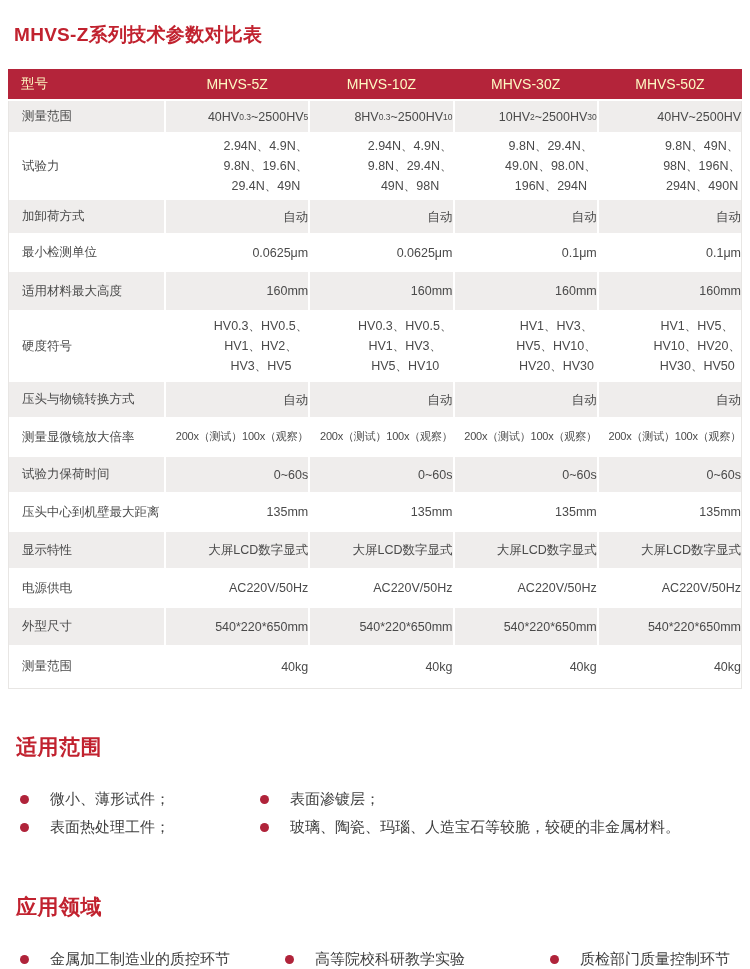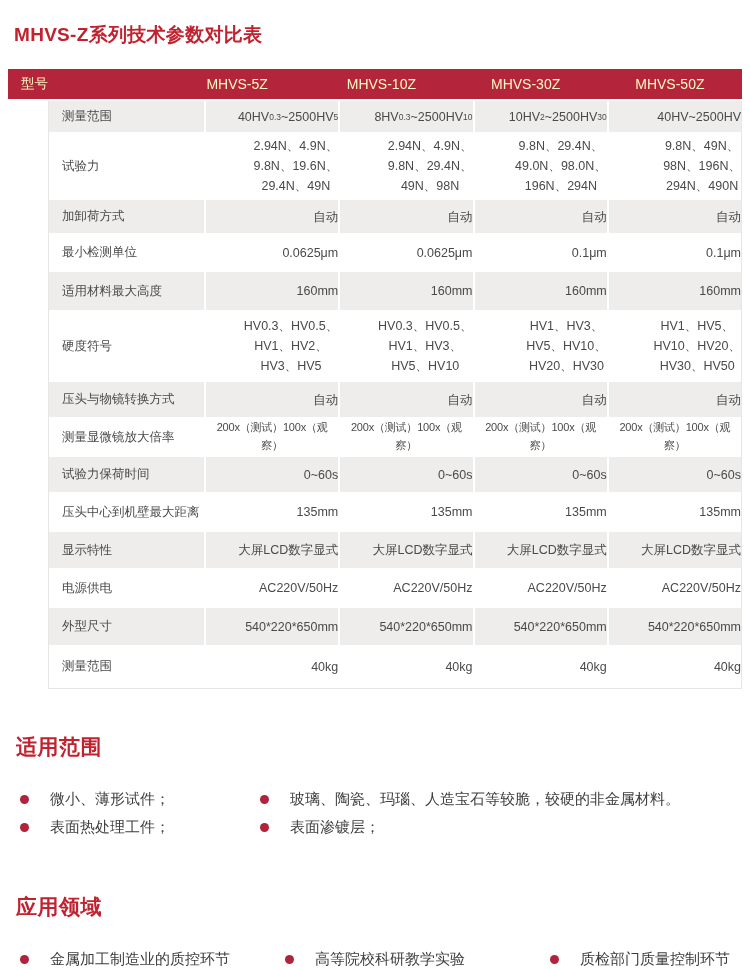--- a/index.html
+++ b/index.html
@@ -11,21 +11,21 @@
   .title{
     color:var(--title_red,#c1222f);font-size:19px;font-weight:bold;
     margin:22px 0 8px 14px;letter-spacing:.3px;
   }
   
   .spec-table{margin:21px 8px 0 8px;}
   .thead{display:flex;align-items:center;height:30px;background:var(--header_bg,#b4243a);color:#fef9c3;}
   .hc{box-sizing:border-box;}
   .hc.label{width:157px;padding-left:13px;font-size:13.5px;}
   .hc.model{flex:1;text-align:center;font-size:14px;}
-  .tbody{border:1px solid #e8e6e4;border-top:none;padding-bottom:2px;background:#fff;margin-left:40px;}
+  .tbody{border:1px solid #e8e6e4;border-top:none;padding-bottom:2px;background:#fff;}
   .row{display:flex;gap:2px;margin-top:2px;}
   .row .c{display:flex;align-items:center;box-sizing:border-box;}
   .row .lc{width:155px;padding-left:13px;font-size:12.5px;flex:none;}
   .row .vc{flex:1;justify-content:flex-end;text-align:center;font-size:12.5px;line-height:1.6;white-space:pre-line;}
   .row.gray .c{background:var(--row_gray,#efedec);}
   .row.white .c{background:#fff;}
   .vc.compact{font-size:11px;letter-spacing:-.2px;}
   .sb{font-size:8.5px;vertical-align:-1px;line-height:0;}
   .row:nth-child(1){min-height:31px}
   .row:nth-child(2){min-height:64px}
@@ -196,25 +196,25 @@
               <span class="">微小、薄形试件；</span>
             </div>
             <div class="item">
               <span class="bullet"></span>
               <span class="">表面热处理工件；</span>
             </div>
           </div>
           <div class="col col-1">
             <div class="item">
               <span class="bullet"></span>
+              <span class="">表面渗镀层；</span>
+            </div>
+            <div class="item">
+              <span class="bullet"></span>
               <span class="">玻璃、陶瓷、玛瑙、人造宝石等较脆，较硬的非金属材料。</span>
-            </div>
-            <div class="item">
-              <span class="bullet"></span>
-              <span class="">表面渗镀层；</span>
             </div>
           </div>
         </div>
       </div>
       <div class="section sec-1">
         <div class="sec-heading">应用领域</div>
         <div class="sec-cols">
           <div class="col col-0">
             <div class="item">
               <span class="bullet"></span>

